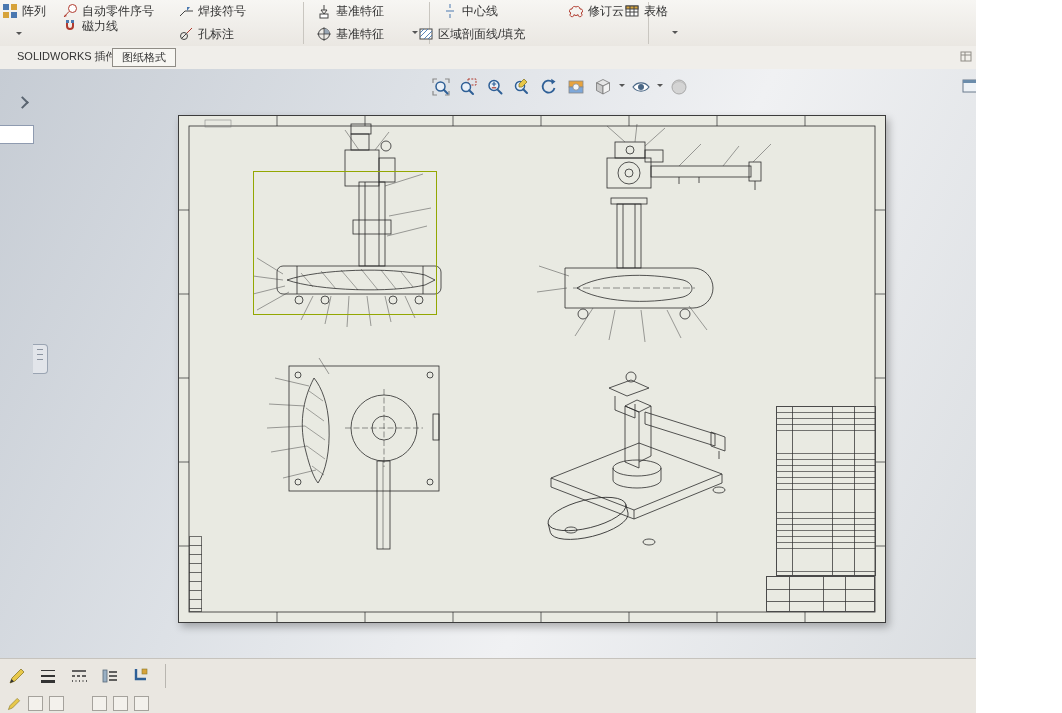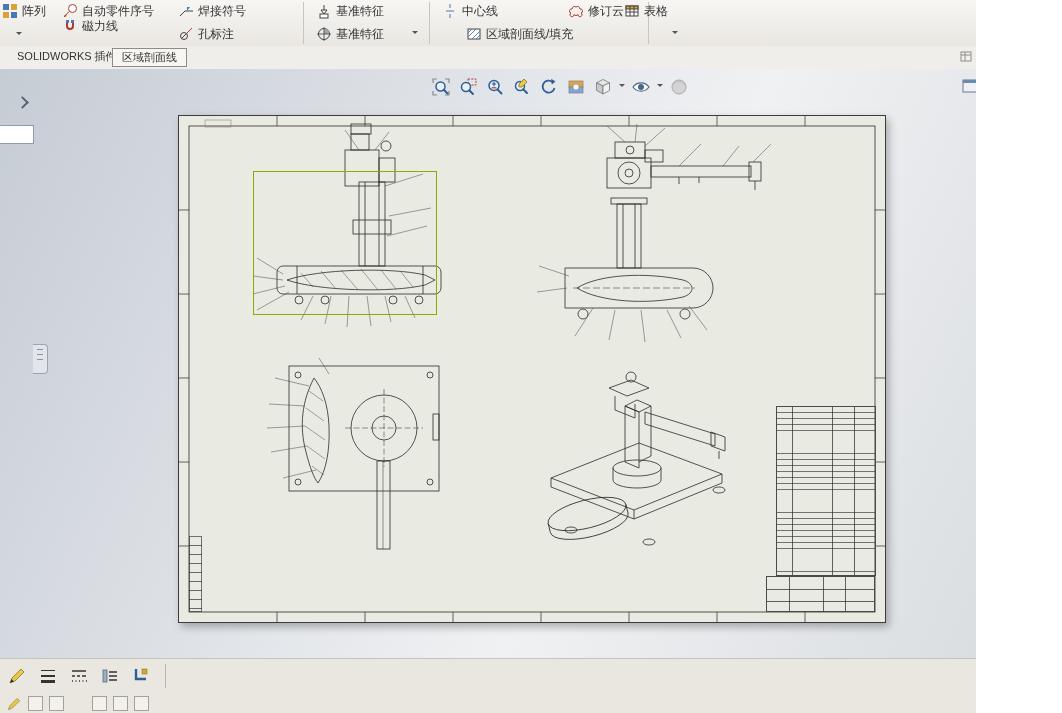--- a/index.html
+++ b/index.html
@@ -167,21 +167,21 @@
 
     <div class="rbtn" style="left:438px;top:1px">
       <span class="icon16">
           <svg viewBox="0 0 16 16">
             <path d="M8 1 v4 m0 2 v2 m0 2 v4" stroke="#4a78b0" fill="none"></path>
             <path d="M4 8 h3 m2 0 h3" stroke="#4a78b0"></path>
           </svg>
         </span>
       <span>中心线</span>
     </div>
-    <div class="rbtn" style="left:462px;top:24px">
+    <div class="rbtn" style="left:414px;top:24px">
       <span class="icon16">
           <svg viewBox="0 0 16 16">
             <rect x="2" y="3" width="12" height="10" fill="#fff" stroke="#444"></rect>
             <path d="M2 11 l8 -8 M2 7 l4 -4 M6 13 l8 -8 M10 13 l4 -4" stroke="#4a78b0" stroke-width="0.9"></path>
           </svg>
         </span>
       <span>区域剖面线/填充</span>
     </div>
 
     <div class="rbtn" style="left:564px;top:1px">
@@ -203,21 +203,21 @@
             <rect x="2" y="3" width="12" height="3" fill="#d7a33a" stroke="#444"></rect>
             <path d="M6 3 v10 M10 3 v10 M2 9 h12" stroke="#444"></path>
           </svg>
         </span>
       <span>表格</span>
     </div>
   </div>
 
   <div class="tabbar">
     <div class="tab" style="left:8px">SOLIDWORKS 插件</div>
-    <div class="tab active" style="left:112px">区域剖面线</div>
+    <div class="tab active" style="left:112px">图纸格式</div>
     <span class="ruler-end"><svg viewBox="0 0 14 14" width="14" height="14">
           <rect x="1" y="2" width="10" height="9" fill="#f3f1ec" stroke="#8f8c86"></rect>
           <path d="M1 5 h10 M5 2 v9" stroke="#8f8c86"></path>
         </svg></span>
   </div>
 
   <div class="viewport">
 
     <div class="panel-expand">
         <span class="chev"></span>

